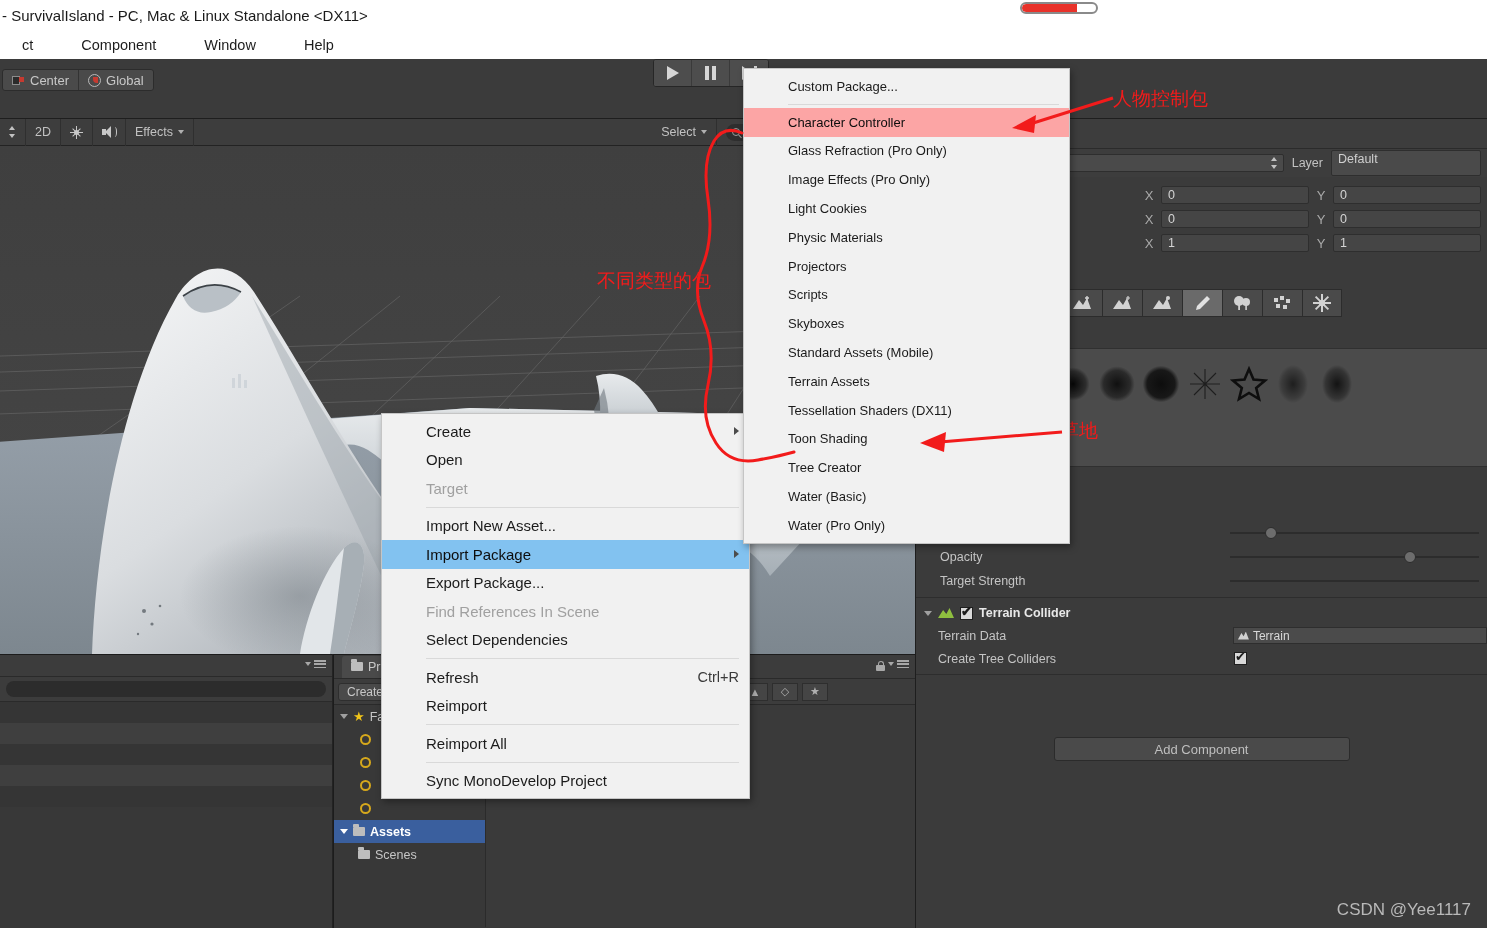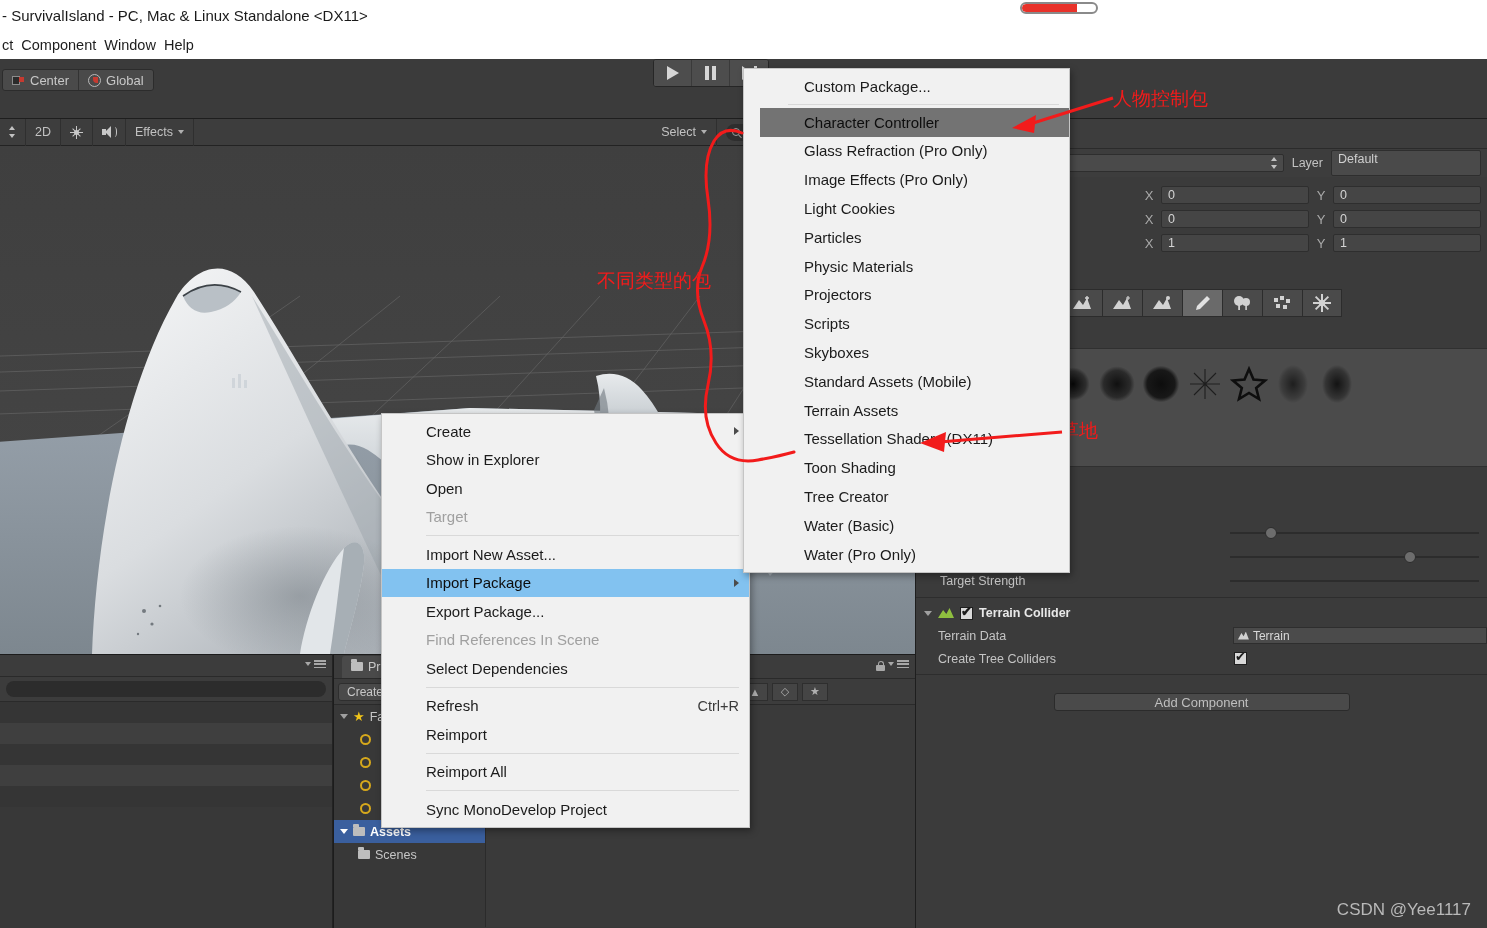--- a/index.html
+++ b/index.html
@@ -25,21 +25,21 @@
     overflow: hidden;
   }
   .progress-pill .fill { height: 100%; width: 74%; background: #e8322a; border-radius: 5px 0 0 5px; }
 
   
   .menubar {
     position: absolute; left: 0; top: 31px; width: 1487px; height: 28px;
     background: #ffffff; color: #1d1d1d; font-size: 14.5px;
     white-space: nowrap; overflow: hidden;
   }
-  .menubar .mi { display: inline-block; line-height: 28px; padding: 0 2px; }
+  .menubar .mi { display: inline-block; line-height: 28px; padding: 0 22px; }
 
   
   .toolbar {
     position: absolute; left: 0; top: 59px; width: 1487px; height: 60px;
     background: #3b3b3b; border-bottom: 1px solid #1e1e1e;
   }
   .pivot-group {
     position: absolute; left: 2px; top: 10px; height: 22px;
     display: flex; background: #4a4a4a; border-radius: 3px; overflow: hidden;
     border: 1px solid #2c2c2c;
@@ -336,22 +336,22 @@
   .obj-field {
     width:255px; height:17px; background:#4b4b4b; border:1px solid #2e2e2e;
     color:#d8d8d8; font-size:12px; display:flex; align-items:center; gap:4px; padding-left:4px;
   }
   .terr-ico-sm {
     width:11px; height:8px; background:#d0d0d0;
     clip-path: polygon(0% 100%, 32% 20%, 52% 60%, 72% 0%, 100% 100%);
   }
   .addcomp-wrap { display:flex; justify-content:center; padding-top:14px; }
   .addcomp {
-    width:296px; height:18px; background:#4a4a4a; border:1px solid #2b2b2b; border-radius:3px;
-    color:#bfbfbf; font-size:13px; display:flex; align-items:center; justify-content:center;
+    width:296px; height:24px; background:#4a4a4a; border:1px solid #2b2b2b; border-radius:3px;
+    color:#bfbfbf; font-size:13px; display:flex; align-items:center; justify-content:center;margin-top:44px;
   }
 
   
   .ctx-menu {
     position: absolute; left: 381px; top: 413px; width: 369px;
     background: #f1f1f1; border: 1px solid #c5c5c5;
     box-shadow: 2px 3px 7px rgba(0,0,0,0.35);
     padding: 3px 0; z-index: 60;
   }
   .ctx-item {
@@ -366,23 +366,23 @@
 
   
   .sub-menu {
     position: absolute; left: 743px; top: 68px; width: 327px;
     background: #f1f1f1; border: 1px solid #c5c5c5;
     box-shadow: 2px 3px 7px rgba(0,0,0,0.35);
     padding: 3px 0; z-index: 70;
   }
   .sub-item {
     height: 28.8px; display:flex; align-items:center;
-    padding-left: 44px; font-size: 15px; color:#1b1b1b;margin-left:16px;
-  }
-  .sub-item.hl { background: #737373; color:#0d0d0d; }
+    padding-left: 44px; font-size: 13px; color:#1b1b1b;
+  }
+  .sub-item.hl { background: #fca5a5; color:#0d0d0d; }
   .sub-sep { height:1px; background:#d9d9d9; margin: 3px 10px 3px 44px; }
 
   
   .annot-layer { position:absolute; left:0; top:0; width:1487px; height:928px; pointer-events:none; z-index: 90; }
   .annot-text {
     position:absolute; color:#f21b1b; font-size:19px; white-space:nowrap;
     font-family:"DejaVu Sans", sans-serif;
   }
   .watermark {
     position:absolute; right:16px; bottom:8px; color:#b9b9b9; font-size:17px; z-index: 95;
@@ -846,23 +846,20 @@
       </div>
     </div>
   </div>
 
   <div class="ctx-menu">
     <div class="ctx-item">
       <span>Create</span>
       <span class="ctx-arrow"></span>
     </div>
     <div class="ctx-item">
-      <span>Show in Explorer</span>
-    </div>
-    <div class="ctx-item">
       <span>Open</span>
     </div>
     <div class="ctx-item dim">
       <span>Target</span>
     </div>
     <div class="ctx-sep"></div>
     <div class="ctx-item">
       <span>Import New Asset...</span>
     </div>
     <div class="ctx-item hl">
@@ -905,23 +902,20 @@
       <span>Character Controller</span>
     </div>
     <div class="sub-item">
       <span>Glass Refraction (Pro Only)</span>
     </div>
     <div class="sub-item">
       <span>Image Effects (Pro Only)</span>
     </div>
     <div class="sub-item">
       <span>Light Cookies</span>
-    </div>
-    <div class="sub-item">
-      <span>Particles</span>
     </div>
     <div class="sub-item">
       <span>Physic Materials</span>
     </div>
     <div class="sub-item">
       <span>Projectors</span>
     </div>
     <div class="sub-item">
       <span>Scripts</span>
     </div>

